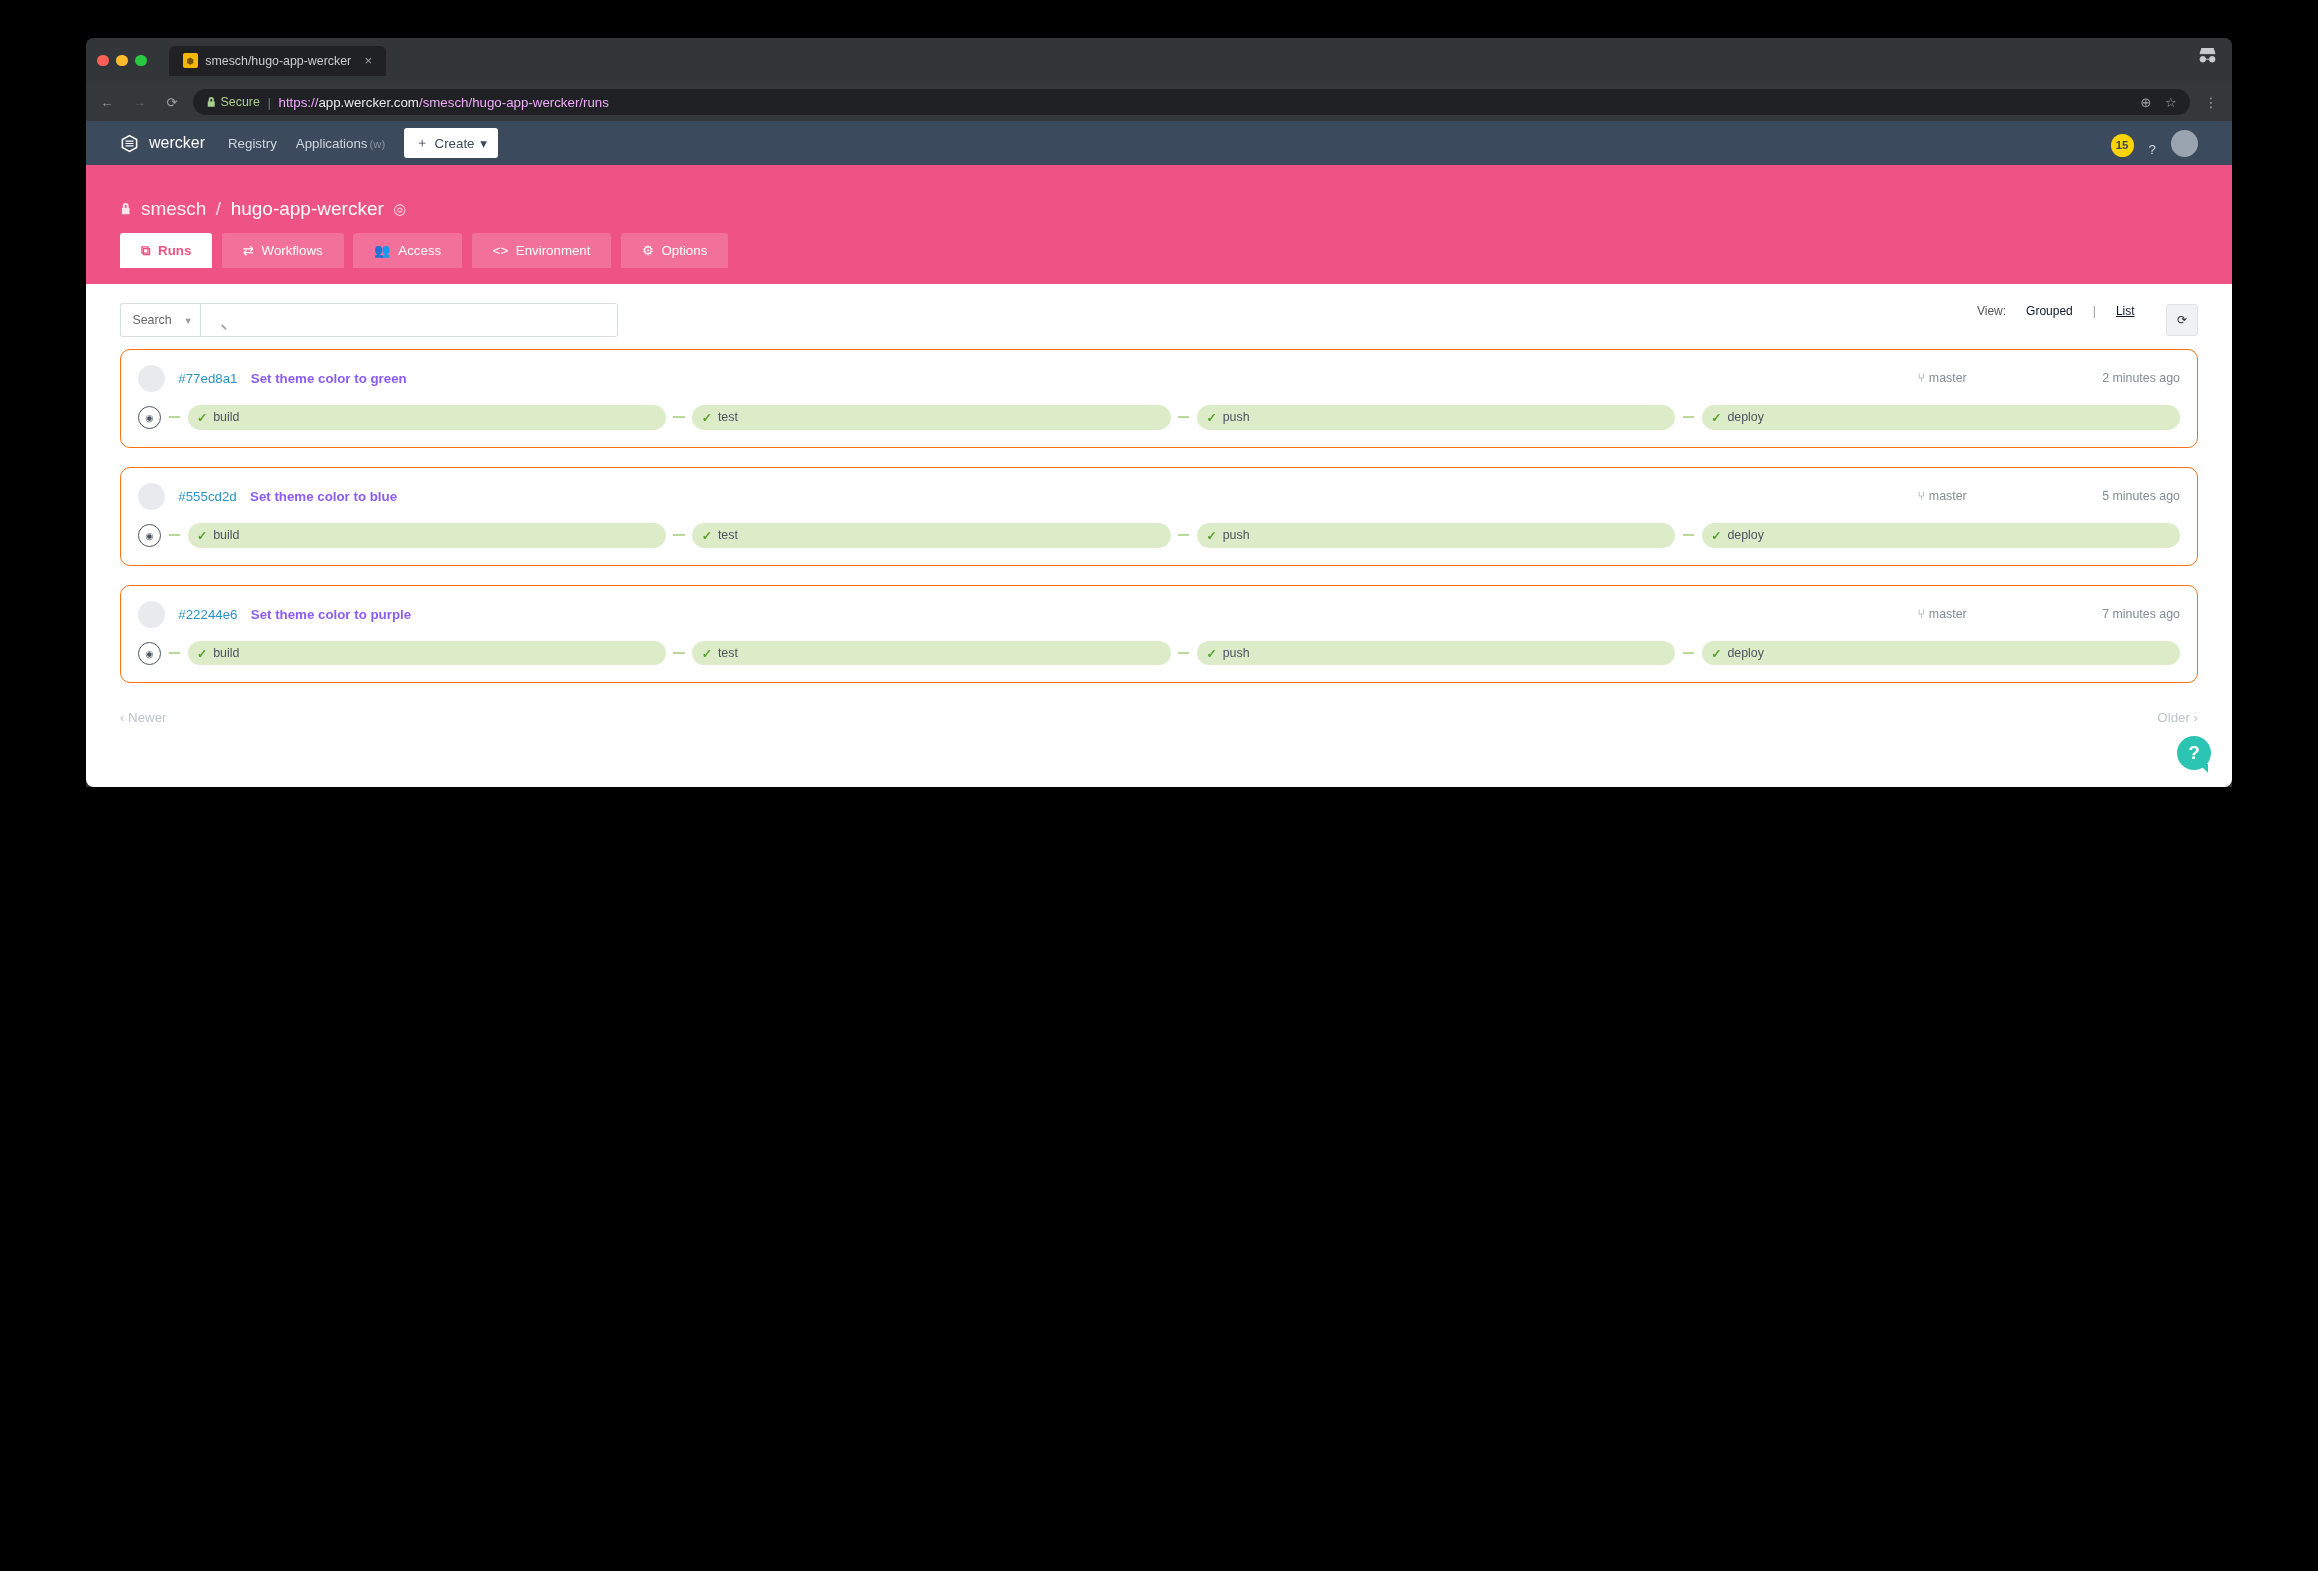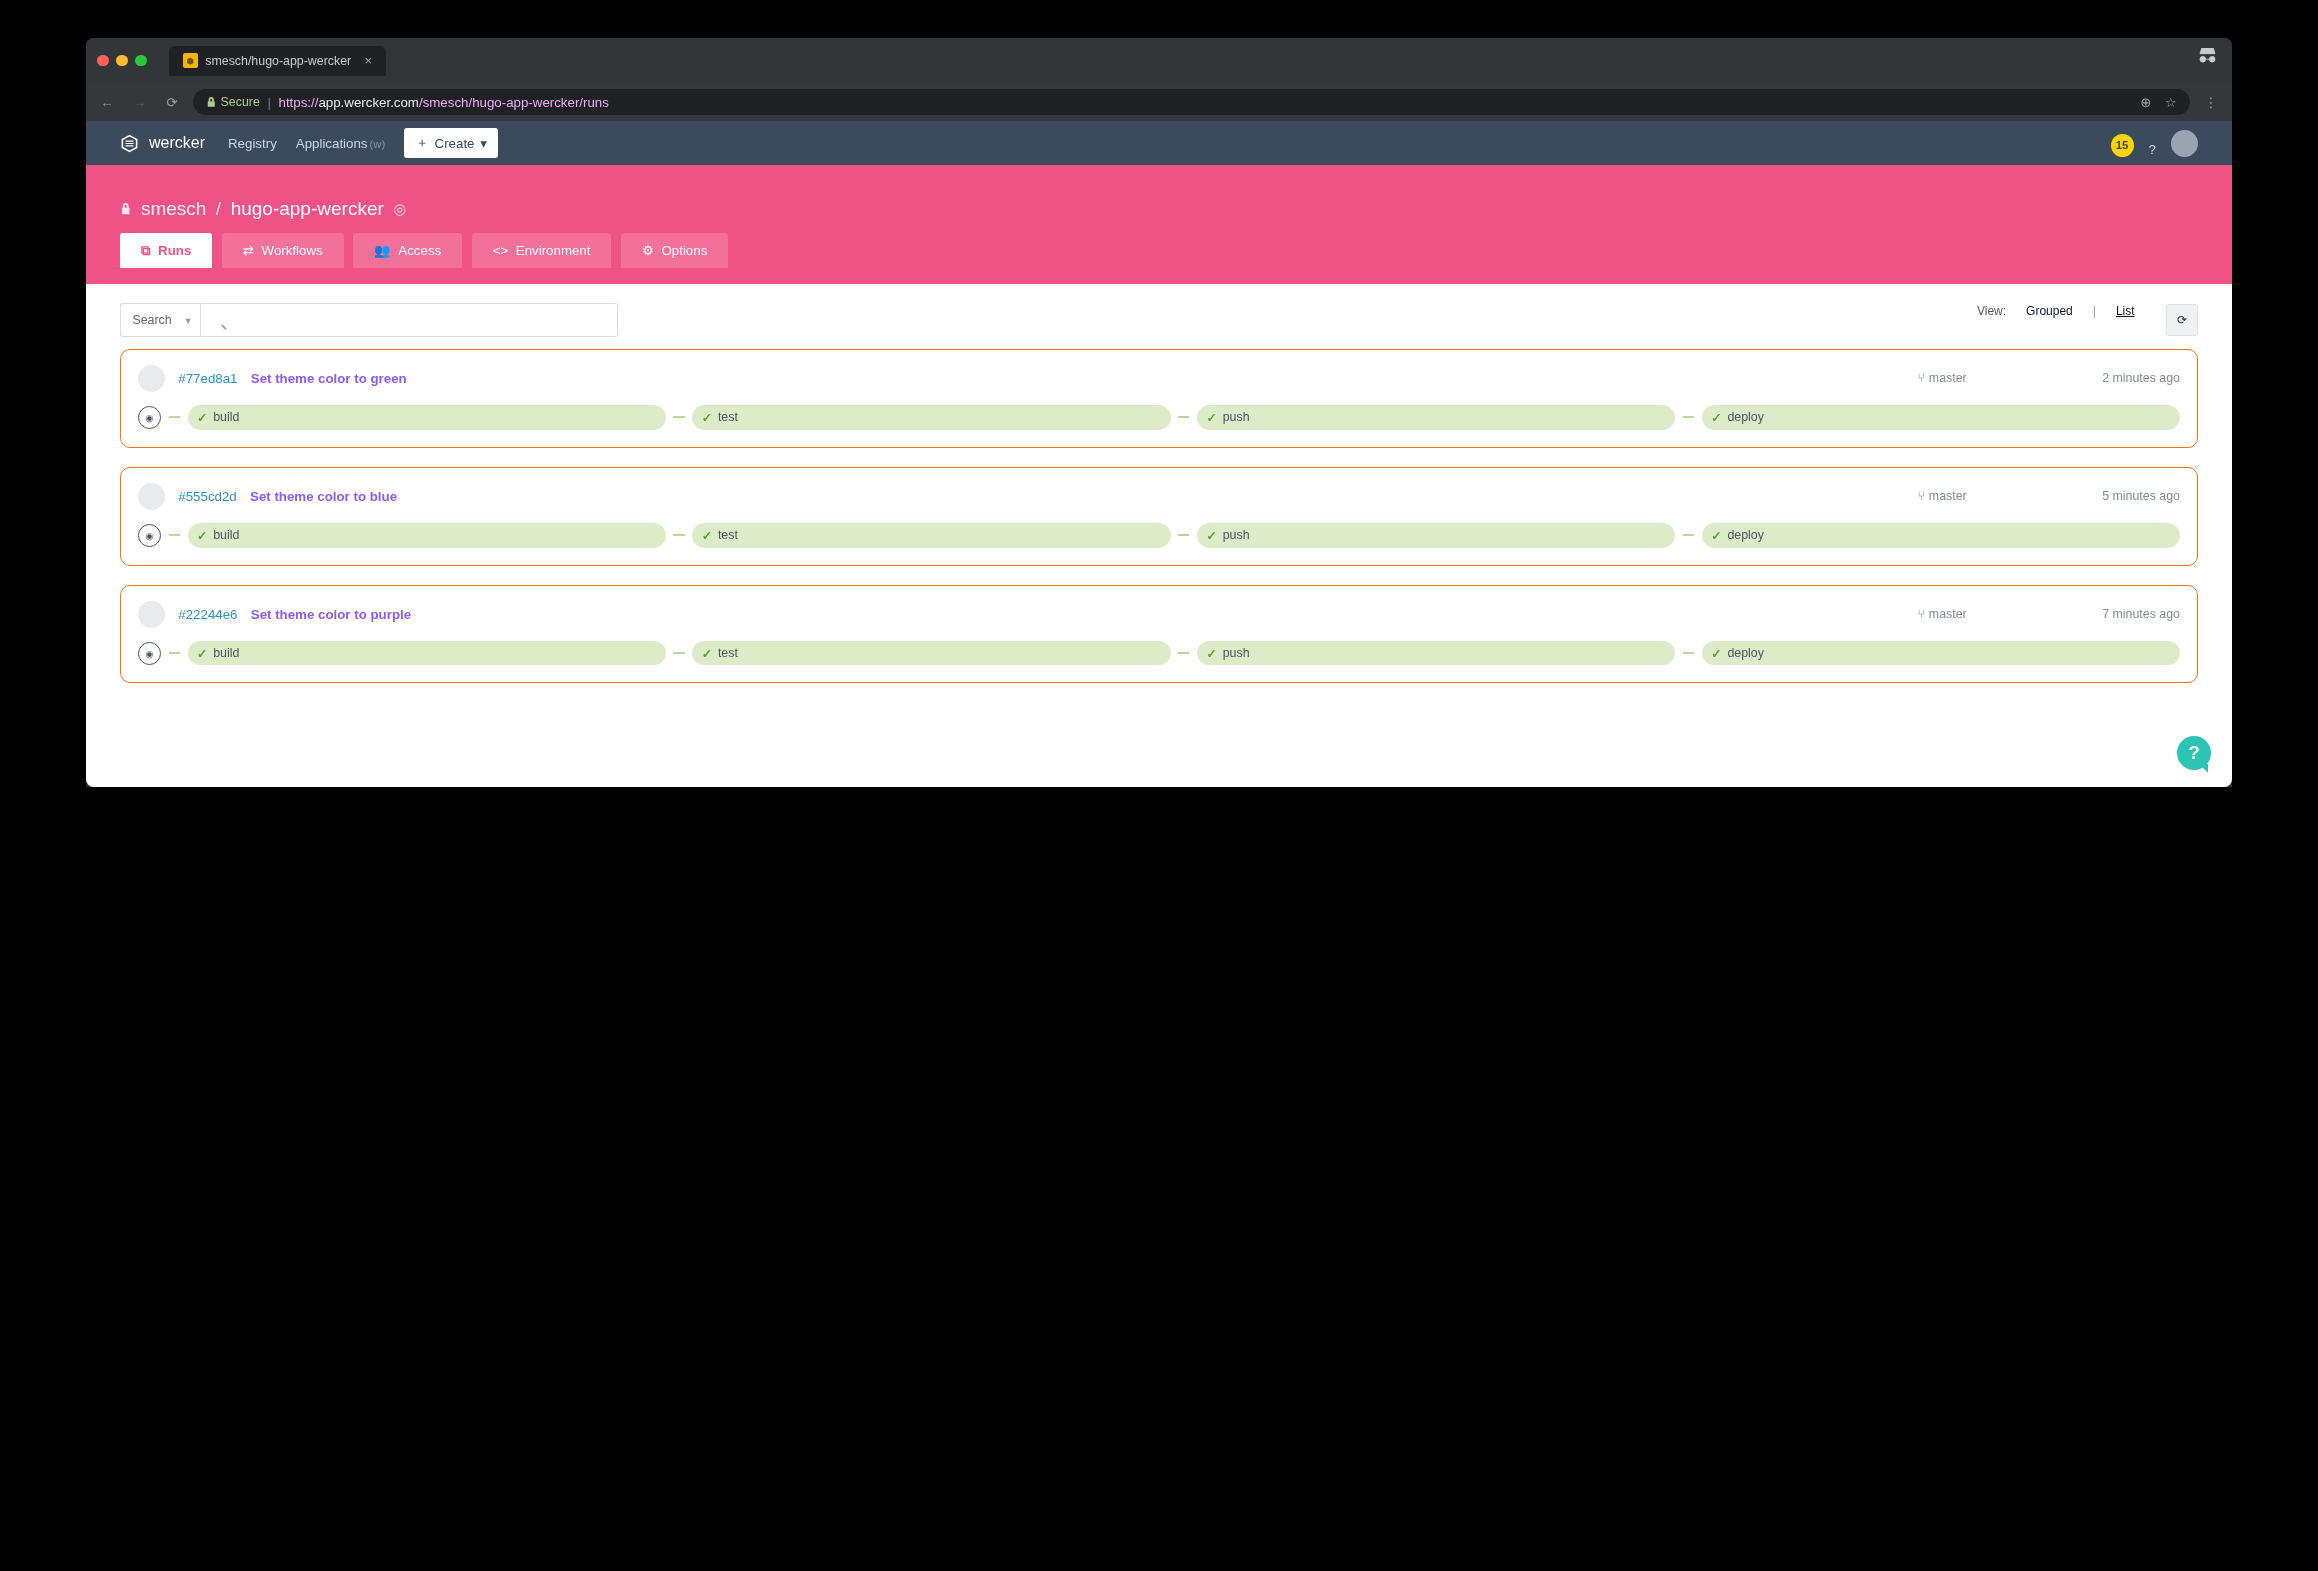--- a/index.html
+++ b/index.html
@@ -429,17 +429,21 @@
           <span class="pipe-link"></span>
           <span class="pipe-step">
               <span class="check">✓</span>
               <span>deploy</span>
             </span>
         </div>
       </div>
 
     </div>
 
+    <div class="pager">
+      <span>‹ Newer</span>
+      <span>Older ›</span>
+    </div>
 
     <div class="help-bubble">?</div>
   </div>
 </div>
 
 
 </body></html>

